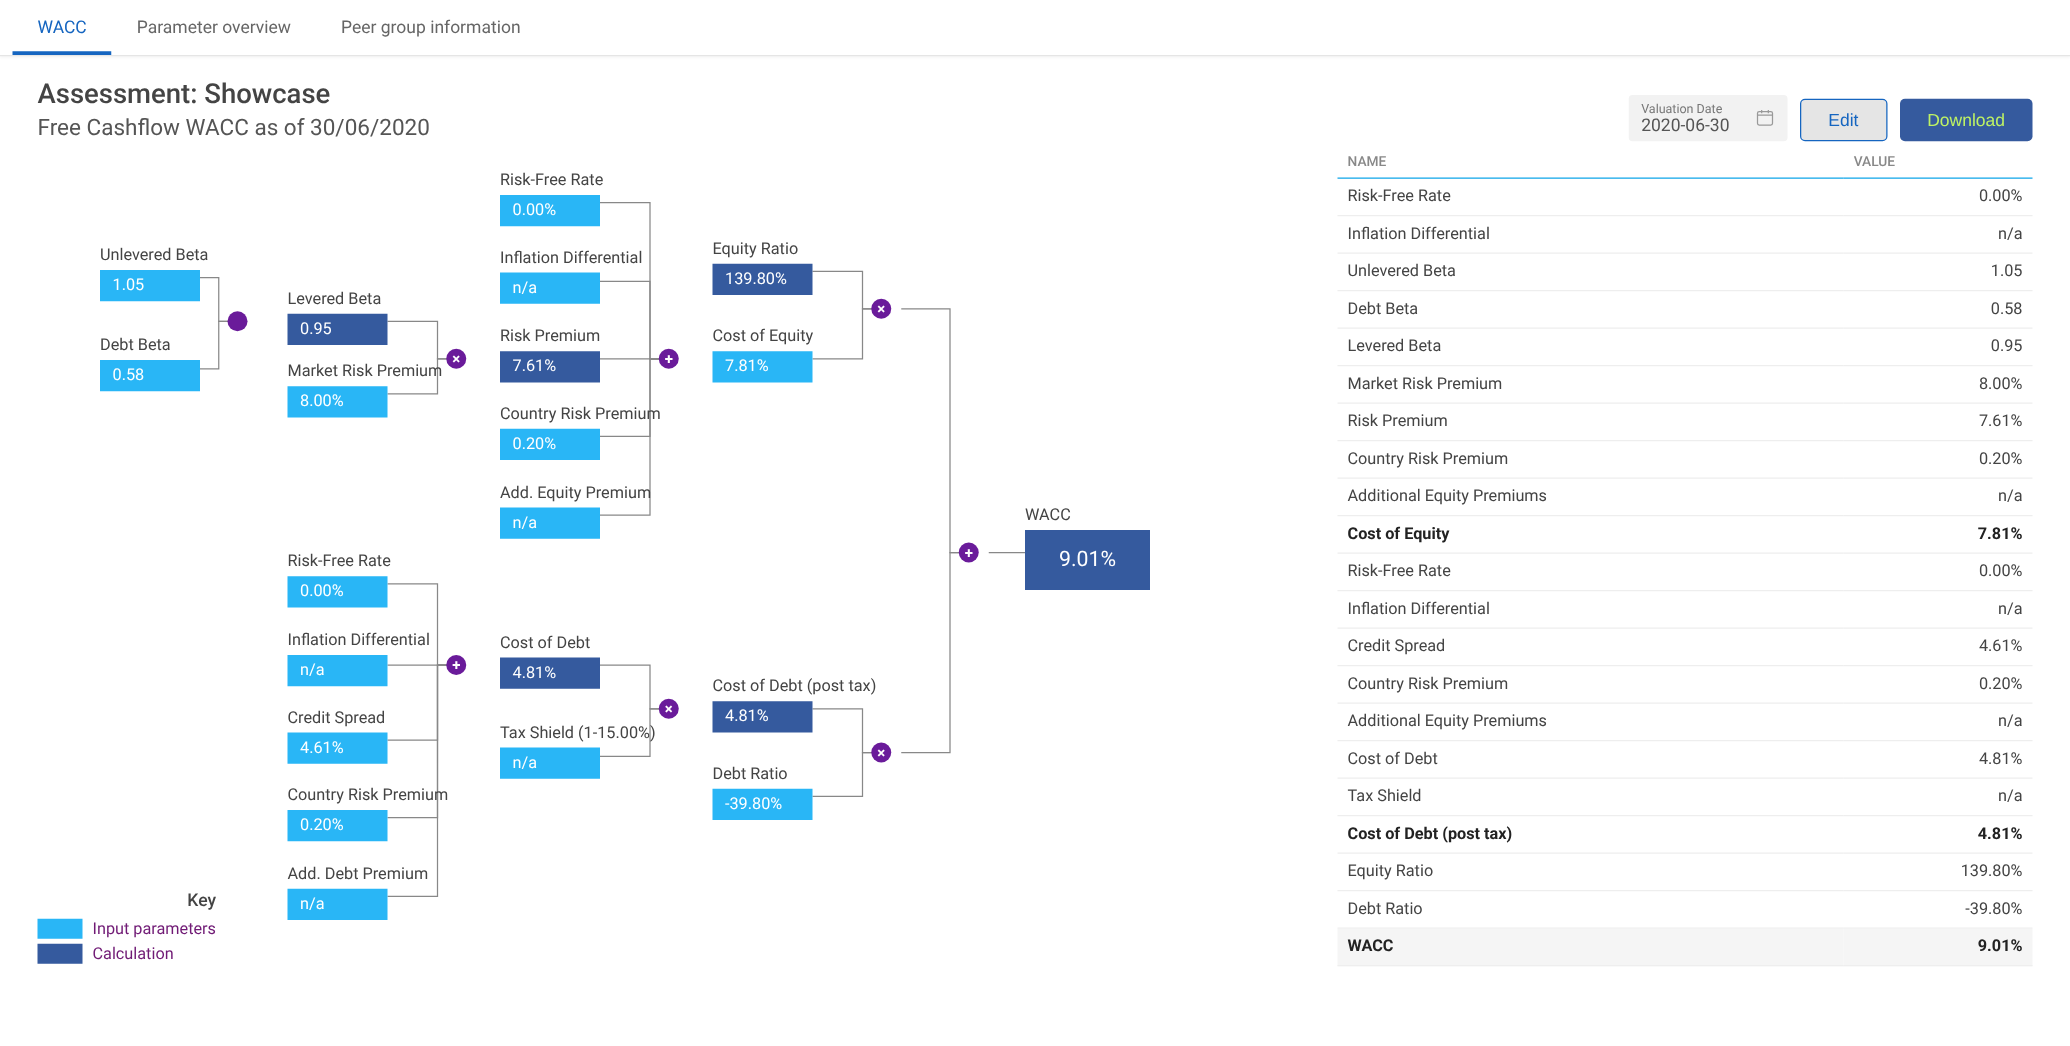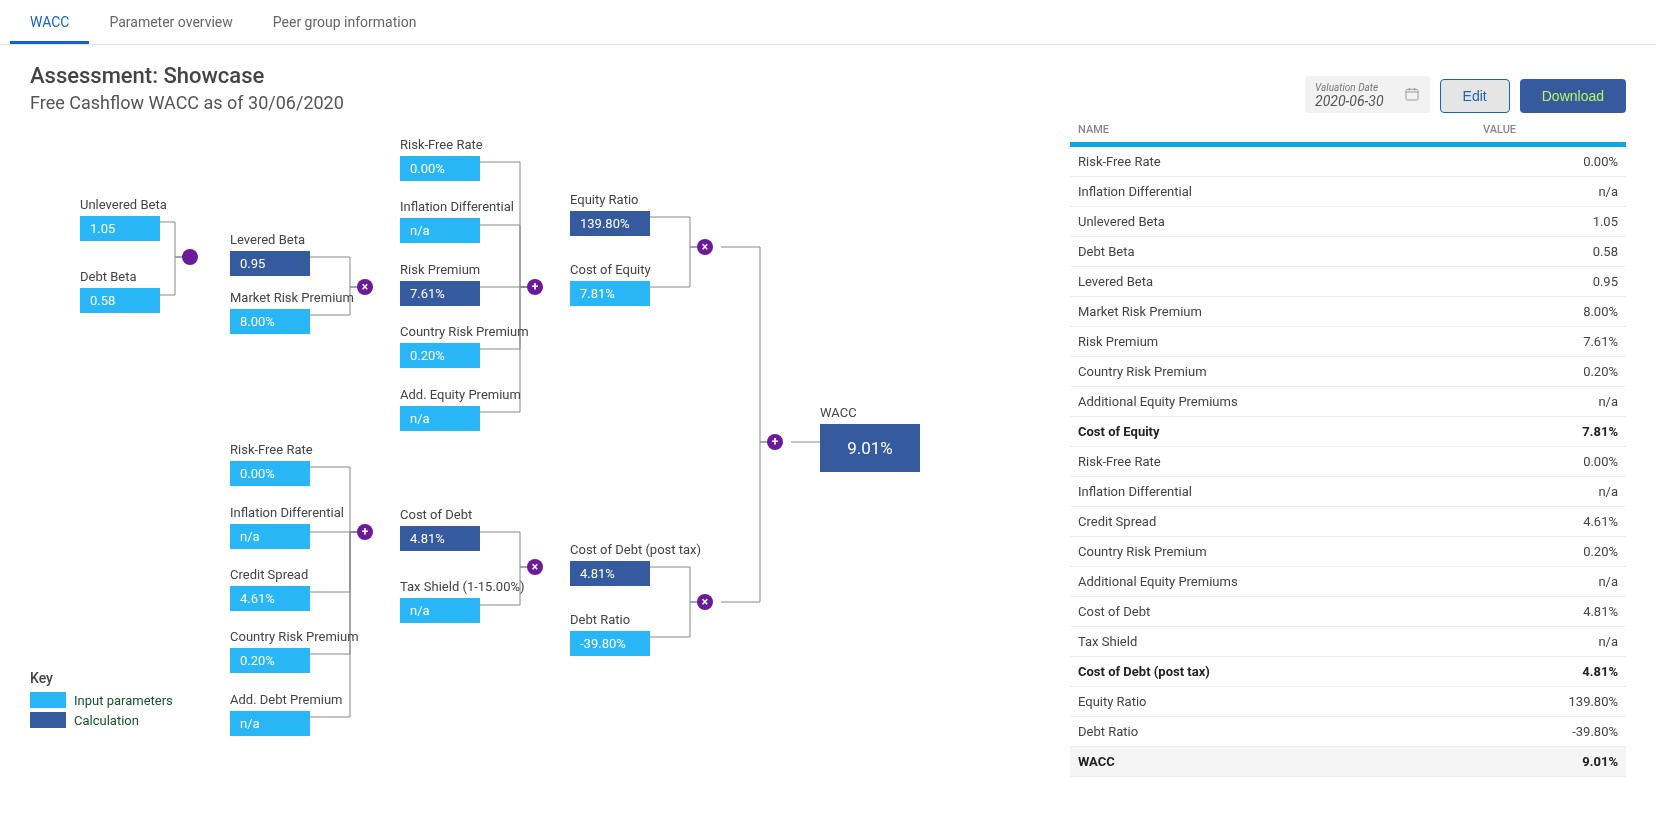--- a/index.html
+++ b/index.html
@@ -38,21 +38,21 @@
   .subtitle { font-size: 18px; color: #555; margin-top: 4px; font-weight: 400;}
   .actions { display: flex; gap: 10px; align-items: flex-end; }
   .date-box {
     background: #f2f2f2;
     padding: 6px 10px 4px 10px;
     border-radius: 3px;
     display: flex;
     align-items: center;
     gap: 20px;
   }
-  .date-box .db { display:flex; flex-direction:column;font-style:italic; }
+  .date-box .db { display:flex; flex-direction:column; }
   .date-box .lbl { font-size: 10px; color: #777; }
   .date-box .val { font-size: 14px; color: #555; }
   .cal-icon svg { width:16px; height:16px; fill:none; stroke:#999; stroke-width:1.5;}
   .btn-edit {
     border: 1px solid #1565c0;
     color: #1565c0;
     background: #e5e5e5;
     padding: 8px 22px;
     border-radius: 4px;
     cursor: pointer;
@@ -92,30 +92,30 @@
     background:#6a1b9a;
     border-radius:50%;
     color:#fff;
     font-size:12px;
     line-height:16px;
     text-align:center;
     font-weight:bold;
   }
 
   
-  .key { position:absolute; left:0; top:553px; }
+  .key { position:absolute; left:0; top:596px;text-align:right; }
   .key h4 { font-weight:500; color:#444; margin:0 0 6px 0; font-size:14px;}
-  .krow { display:flex; align-items:center; margin-bottom:4px; font-size:13px; color:#14532d; }
+  .krow { display:flex; align-items:center; margin-bottom:4px; font-size:13px; color:#701a75; }
   .kswatch { width:36px; height:16px; margin-right:8px; }
 
   
   table.values { width:100%; border-collapse: collapse; font-size:13px; }
   table.values th {
     text-align:left; font-size:11px; color:#888; font-weight:500;
-    padding:6px 8px; border-bottom:5px solid #0ea5e9; text-transform:uppercase;
+    padding:6px 8px; border-bottom:1px solid #0ea5e9; text-transform:uppercase;
   }
   table.values th.v { }
   table.values td { padding:7px 8px; border-bottom:1px solid #eee; color:#444;}
   table.values td.v { text-align:right; font-variant-numeric: tabular-nums;}
   table.values tr.bold td { font-weight:700; color:#222;}
   table.values tr.bold.gray td { background:#f5f5f5;}
 
   svg.connectors { position:absolute; top:0; left:0; }
   svg.connectors path { fill:none; stroke:#888; stroke-width:1;}
 </style>

